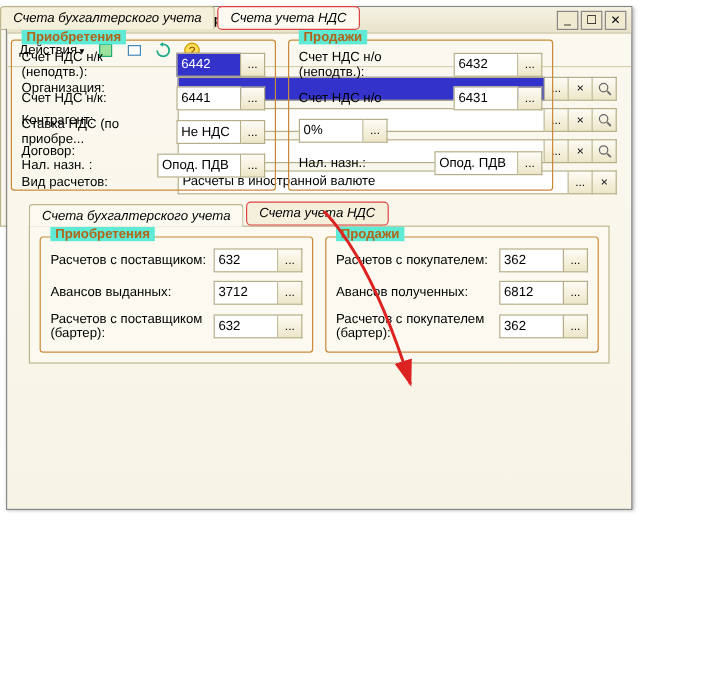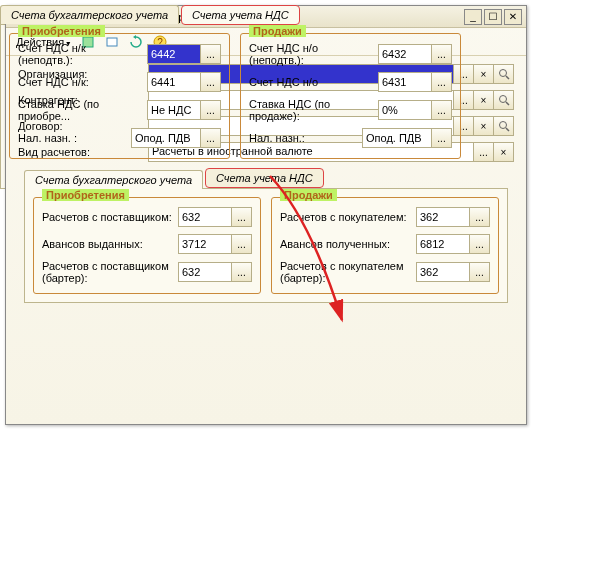--- a/index.html
+++ b/index.html
@@ -26,21 +26,21 @@
 
 
 .tabbar { display:flex; align-items:flex-end; margin-top: 4px; margin-left:6px; position:relative; z-index:1;font-style:italic;}
 .tab { padding: 3px 10px; border: 1px solid #BDB58D; border-bottom:none; background: #F5F0DB; border-radius: 3px 3px 0 0; margin-right:2px; }
 .tab.active { background: #FCFAF0; font-weight:normal; position:relative; top:1px;}
 .tab.highlight { border: 1px solid #d44; border-radius:4px; padding:3px 10px;}
 .panel { border:1px solid #BDB58D; background: #FCFAF0; margin: 0 6px 6px 6px; padding:8px;}
 
 .columns { display:flex; gap:10px; }
 .group { flex:1; border:1px solid #C9893A; border-radius:3px; padding: 8px 8px 4px 8px; position:relative;}
-.group-title { position:absolute; top:-9px; left:8px; background:#bef264; padding:0 4px; color:#B0651A; font-weight:bold;}
+.group-title { position:absolute; top:-9px; left:8px; background:#5eead4; padding:0 4px; color:#B0651A; font-weight:bold;}
 .grow { display:flex; align-items:center; margin-bottom:5px; min-height:22px;}
 .glabel { flex:1; padding-right:4px; line-height:12px;}
 .ginput { display:flex; }
 .ginput input { width: 54px; height:20px; border:1px solid #B6AE88; padding:2px 3px; font: inherit;}
 .ginput input.sel { background:#3333cc; color:#fff;}
 .ginput .mini-btn{border-left:none;}
 
 
 .win2 { left: 128px; top: 310px; width: 470px; }
 .win2 .panel { margin: 0; }
@@ -263,21 +263,20 @@
             </div>
           </div>
         <div class="grow">
             <div class="glabel">Счет НДС н/о</div>
             <div class="ginput">
               <input value="6431" style="">
               <div class="mini-btn">...</div>
             </div>
           </div>
         <div class="grow">
-            <div class="glabel">Ставка НДС (по продаже):</div>
             <div class="ginput">
               <input value="0%" style="">
               <div class="mini-btn">...</div>
             </div>
           </div>
         <div class="grow">
             <div class="glabel">Нал. назн.:</div>
             <div class="ginput ginput-wide">
               <input value="Опод. ПДВ" style="">
               <div class="mini-btn">...</div>

